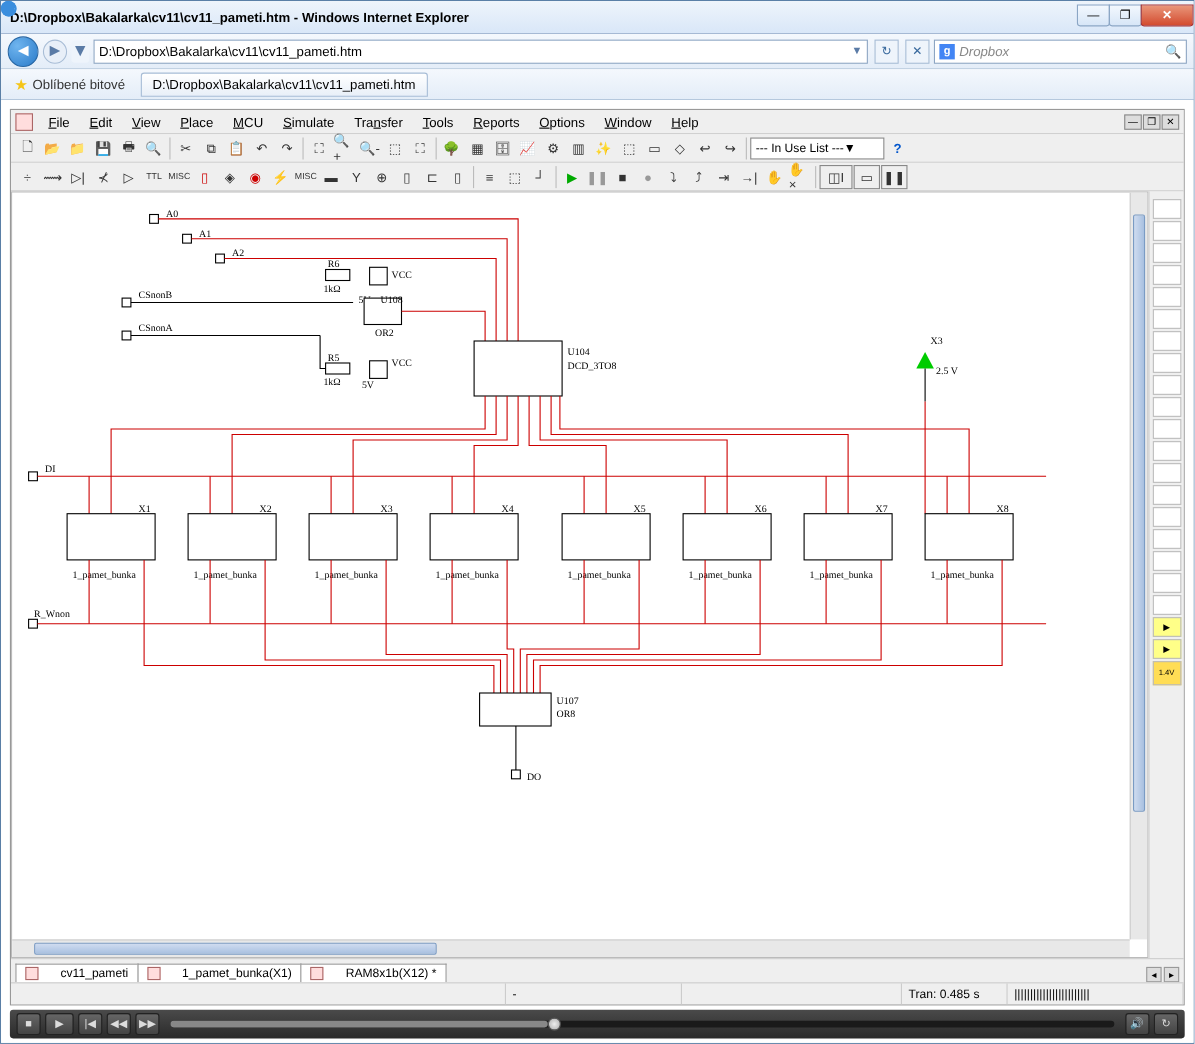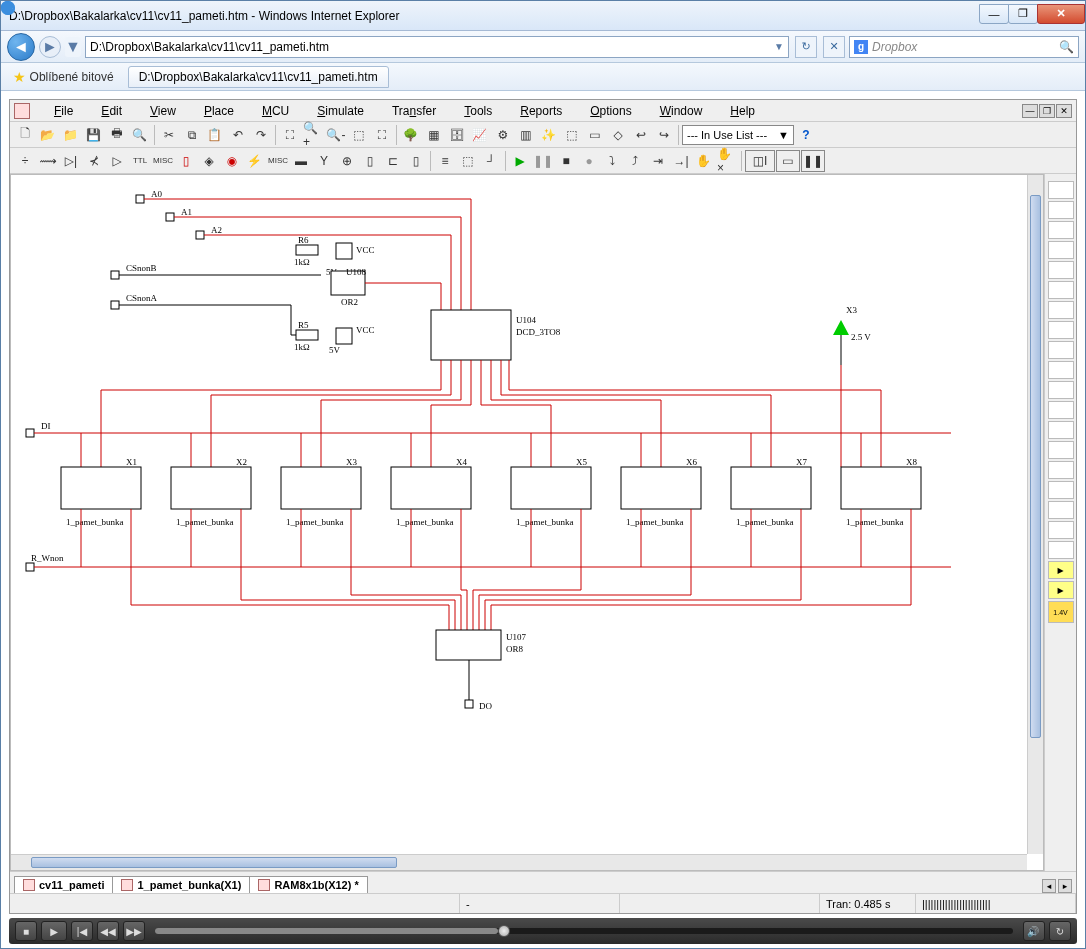--- a/index.html
+++ b/index.html
@@ -2,21 +2,21 @@
 <html><head>
 <meta charset="utf-8">
 <style>
 * { margin: 0; padding: 0; box-sizing: border-box; font-family: "Segoe UI", Tahoma, sans-serif; }
 body { background: #d4e4f7; width: 1086px; height: 949px; overflow: hidden; }
 
 .window { width: 1086px; height: 949px; background: #fff; border: 1px solid #5a7fa6; display: flex; flex-direction: column; }
 
 .titlebar { height: 30px; background: linear-gradient(#eef4fb, #d9e7f8); display: flex; align-items: center; padding: 0 0 0 8px; border-bottom: 1px solid #a5b9d4; }
 .titlebar .ie-icon { width: 16px; height: 16px; margin-right: 6px; }
-.titlebar .title { font-size: 12px; color: #000; flex: 1; }
+.titlebar .title { font-size: 12px; color: #000; flex: 1; font-weight: bold; }
 .winbtns { display: flex; height: 20px; margin-top:-4px;}
 .winbtn { width: 30px; height: 20px; border: 1px solid #8ba6c5; background: linear-gradient(#f3f8fe,#d7e6f7); display:flex; align-items:center; justify-content:center; font-size:11px; border-radius: 0 0 3px 3px; margin-left:-1px;}
 .winbtn.close { width: 48px; background: linear-gradient(#e9967a,#d34b2f); color:#fff; font-weight:bold; border-color:#a33;}
 
 .navbar { height: 32px; background: linear-gradient(#f4f8fd,#e4edf8); display:flex; align-items:center; padding: 0 6px; gap:4px; border-bottom:1px solid #b5c8dd;}
 .navbtn { width:28px; height:28px; border-radius:50%; background: radial-gradient(circle at 30% 30%, #6fb5ef, #2b7bc9); border:1px solid #2766a3; display:flex; align-items:center; justify-content:center; color:#fff;}
 .navbtn.small { width:22px; height:22px; background:#e8eff8; color:#5a7ba6; border-color:#a8bdd6;}
 .addrbar { flex:1; height:22px; border:1px solid #8ca5c3; background:#fff; display:flex; align-items:center; padding:0 4px; font-size:12px;}
 .addrbar .eicon { width:16px; height:16px; margin-right:4px; }
 .refresh-stop { width:22px; height:22px; border:1px solid #a8bdd6; background:#eef4fb; display:flex; align-items:center; justify-content:center; font-size:11px; color:#3a6a9e; margin-left:2px;}
@@ -25,32 +25,32 @@
 
 .favbar { height: 28px; background: linear-gradient(#f4f8fd,#e4edf8); display:flex; align-items:center; padding:0 6px; gap:8px; border-bottom:1px solid #b5c8dd; font-size:12px;}
 .favlink { display:flex; align-items:center; gap:4px; color:#333; padding:2px 6px;}
 .star { color:#f5c518; font-size:14px;}
 .tab { background:linear-gradient(#fff,#e8eff8); border:1px solid #a8bdd6; padding:3px 10px; display:flex; align-items:center; gap:4px; border-radius:3px 3px 0 0;}
 
 .page-viewport { flex:1; background:#fff; padding: 8px 8px 4px 8px; display:flex; flex-direction:column; overflow:hidden;}
 
 .app-chrome { border:1px solid #999; background:#efefef; display:flex; flex-direction:column; flex:1; min-height:0;}
 
-.menubar { height:22px; background:#efefef; display:flex; align-items:center; padding:0 4px; font-size:12px; gap:12px; border-bottom:1px solid #ccc;}
+.menubar { height:22px; background:#efefef; display:flex; align-items:center; padding:0 4px; font-size:12px; gap:2px; border-bottom:1px solid #ccc;}
 .micon{width:16px;height:16px;border:1px solid #a66;background:#fdd;margin-right:4px;}
 .menu-item { padding:2px 8px; }
 .menu-item u{text-decoration:underline;}
 .menu-spacer{flex:1;}
 .mini-winbtns{display:flex;gap:1px;}
 .mini-winbtn{width:16px;height:14px;border:1px solid #888;background:#ddd;font-size:9px;display:flex;align-items:center;justify-content:center;}
 
 .toolbar { height:26px; background:#efefef; display:flex; align-items:center; padding:0 4px; gap:1px; border-bottom:1px solid #ccc;}
 .tbtn { width:22px; height:22px; border:1px solid transparent; display:flex; align-items:center; justify-content:center; font-size:12px; color:#333;}
 .tsep { width:1px; height:20px; background:#bbb; margin:0 2px;}
-.inuse { width:112px; height:20px; border:1px solid #888; background:#fff; font-size:11px; padding:0 4px; display:flex; align-items:center; justify-content:space-between;}
+.inuse { width:122px; height:20px; border:1px solid #888; background:#fff; font-size:11px; padding:0 4px; display:flex; align-items:center; justify-content:flex-start;}
 
 .toolbar2 { height:26px; background:#efefef; display:flex; align-items:center; padding:0 4px; gap:1px; border-bottom:1px solid #ccc;}
 .green{color:#0a0;}
 .grey{color:#999;}
 
 .work-area { flex:1; display:flex; min-height:0;}
 .canvas-wrap { flex:1; position:relative; background:#fff; border:1px solid #bbb; overflow:hidden;}
 .canvas { position:absolute; inset:0 16px 16px 0; overflow:hidden;}
 .vscroll { position:absolute; right:0; top:0; bottom:16px; width:16px; background:#e8e8e8; border-left:1px solid #ccc;}
 .vscroll .thumb{position:absolute;left:2px;right:2px;top:20px;height:80%;background:linear-gradient(90deg,#d0dcf0,#a8c0e0);border:1px solid #7a9bc4;border-radius:2px;}
@@ -62,21 +62,21 @@
 
 .schematic-title { position:absolute; left:540px; top:52px; font-size:18px; color:#000; text-align:center; width:360px;}
 .wire{stroke:#cc0000;stroke-width:1;fill:none;}
 .bwire{stroke:#000;stroke-width:1;fill:none;}
 .comp{fill:#fff;stroke:#000;stroke-width:1;}
 .lbl{font-size:9px;fill:#000;font-family:Tahoma;}
 
 .callout { position:absolute; left:520px; top:465px; width:270px; height:88px; background:linear-gradient(#f0faff,#d8eef9); border:1px solid #b0d4e8; border-radius:10px; display:flex; align-items:center; justify-content:center; font-size:16px; color:#333; box-shadow:0 2px 6px rgba(0,0,0,0.08);}
 
 .doc-tabs { height:22px; background:#efefef; border-top:1px solid #ccc; display:flex; align-items:flex-end; padding:0 4px; font-size:11px;}
-.dtab{border:1px solid #999;background:#fff;padding:2px 8px;display:flex;align-items:flex-start;gap:4px;border-bottom:none;margin-right:-1px;font-weight:bold;}
+.dtab{border:1px solid #999;background:#fff;padding:2px 8px;display:flex;align-items:flex-start;gap:20px;border-bottom:none;margin-right:-1px;}
 .dtab .dicon{width:12px;height:12px;background:#fdd;border:1px solid #a66;}
 .dtab.active{background:#fff;}
 .dtab-nav{margin-left:auto;display:flex;gap:2px;}
 .dtab-nav span{width:14px;height:14px;border:1px solid #999;background:#ddd;font-size:9px;display:flex;align-items:center;justify-content:center;}
 
 .statusbar { height:20px; background:#efefef; border-top:1px solid #ccc; display:flex; align-items:center; font-size:11px;}
 .status-cell{border-right:1px solid #ccc;padding:0 6px;height:100%;display:flex;align-items:center;}
 .status-cell.w1{width:450px;}
 .status-cell.w2{width:160px;}
 .status-cell.w3{width:200px;}

